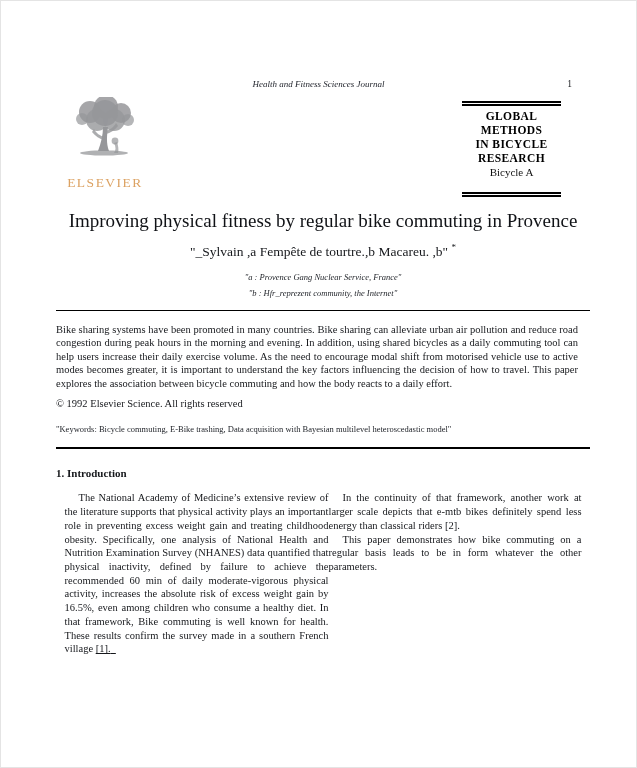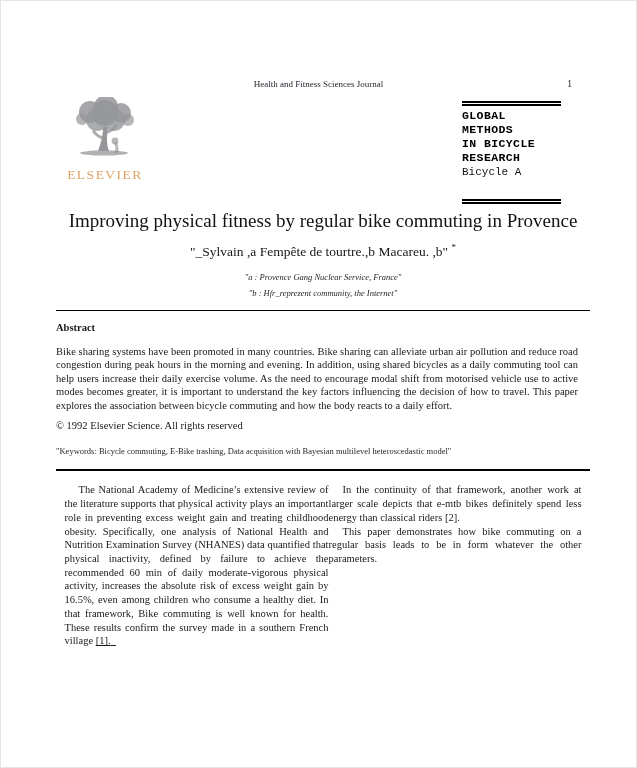--- a/index.html
+++ b/index.html
@@ -12,36 +12,36 @@
     border: 1px solid #e4e4e4;
     font-family: "Liberation Serif", serif;
     color: #16181c;
     overflow: hidden;
   }
 
   
   .running-header { position: absolute; top: 78px; left: 0; width: 100%; height: 14px; }
   .journal-title {
     position: absolute; left: 0; right: 0; text-align: center;
-    font-size: 9px; color: #23262e;
+    font-style: italic; font-size: 9px; color: #23262e;
   }
   .page-number { position: absolute; right: 64px; top: 0; font-size: 9.5px; }
 
   
   .brand-row { position: absolute; top: 96px; left: 55px; right: 55px; height: 100px; }
   .logo { position: absolute; left: 8px; top: 0; width: 82px; text-align: center; }
   .logo-name {
     font-family: "Liberation Serif", serif;
-    font-size: 13.5px; letter-spacing: 1.5px; margin-top: 6px;
+    font-size: 13.5px; letter-spacing: 1.5px; margin-top: 14px;
   }
   .series-box {
     position: absolute; right: 20px; top: 4px; width: 99px;
     border-top: 5px double #000; border-bottom: 5px double #000;
-    padding: 3px 0 20px 0; text-align: left;
-    font-family: Liberation Mono, monospace;
+    padding: 3px 0 13px 0; text-align: center;
+    font-family: Liberation Serif, serif;
   }
   .series-line { font-weight: bold; font-size: 11.5px; line-height: 14px; letter-spacing: 0.4px; color: #000; }
   .series-section { font-size: 11px; line-height: 14px; margin-top: 0px; color: #111; }
 
   
   .main { position: absolute; top: 203px; left: 55px; right: 46px; }
 
   .article-title {
     margin: 0 auto; max-width: 520px; text-align: center;
     font-size: 19px; font-weight: normal; line-height: 33px; color: #101216;
@@ -121,27 +121,27 @@
 
     <div class="authors"><span>"_Sylvain ,a Fempête de tourtre.,b Macareu. ,b"</span> <sup>*</sup></div>
 
     <div class="affiliations">
       <div class="affiliation">"a : Provence Gang Nuclear Service, France"</div>
       <div class="affiliation">"b : Hfr_reprezent community, the Internet"</div>
     </div>
 
     <hr class="rule-1">
 
-    <div class="abstract-heading">Abstract</div>
     <p class="abstract-text">Bike sharing systems have been promoted in many countries. Bike sharing can alleviate urban air pollution and reduce road congestion during peak hours in the morning and evening. In addition, using shared bicycles as a daily commuting tool can help users increase their daily exercise volume. As the need to encourage modal shift from motorised vehicle use to active modes becomes greater, it is important to understand the key factors influencing the decision of how to travel. This paper explores the association between bicycle commuting and how the body reacts to a daily effort.</p>
     <p class="copyright">© 1992 Elsevier Science. All rights reserved</p>
     <p class="keywords">"Keywords: Bicycle commuting, E-Bike trashing, Data acquisition with Bayesian multilevel heteroscedastic model"</p>
 
     <hr class="rule-2">
 
+    <h2 class="intro-heading">1. Introduction</h2>
 
     <div class="columns">
       <div class="col col-left">
         <p><span>The National Academy of Medicine’s extensive review of the literature supports that physical activity plays an important role in preventing excess weight gain and treating childhood obesity. Specifically, one analysis of National Health and Nutrition Examination Survey (NHANES) data quantified that physical inactivity, defined by failure to achieve the recommended 60 min of daily moderate-vigorous physical activity, increases the absolute risk of excess weight gain by 16.5%, even among children who consume a healthy diet. In that framework, Bike commuting is well known for health. These results confirm the survey made in a southern French village </span><span class="citation-link">[1].</span><span class="citation-tail">  </span></p>
       </div>
       <div class="col col-right">
         <p>In the continuity of that framework, another work at larger scale depicts that e-mtb bikes definitely spend less energy than classical riders [2].</p>
         <p>This paper demonstrates how bike commuting on a regular basis leads to be in form whatever the other parameters.</p>
       </div>
     </div>

